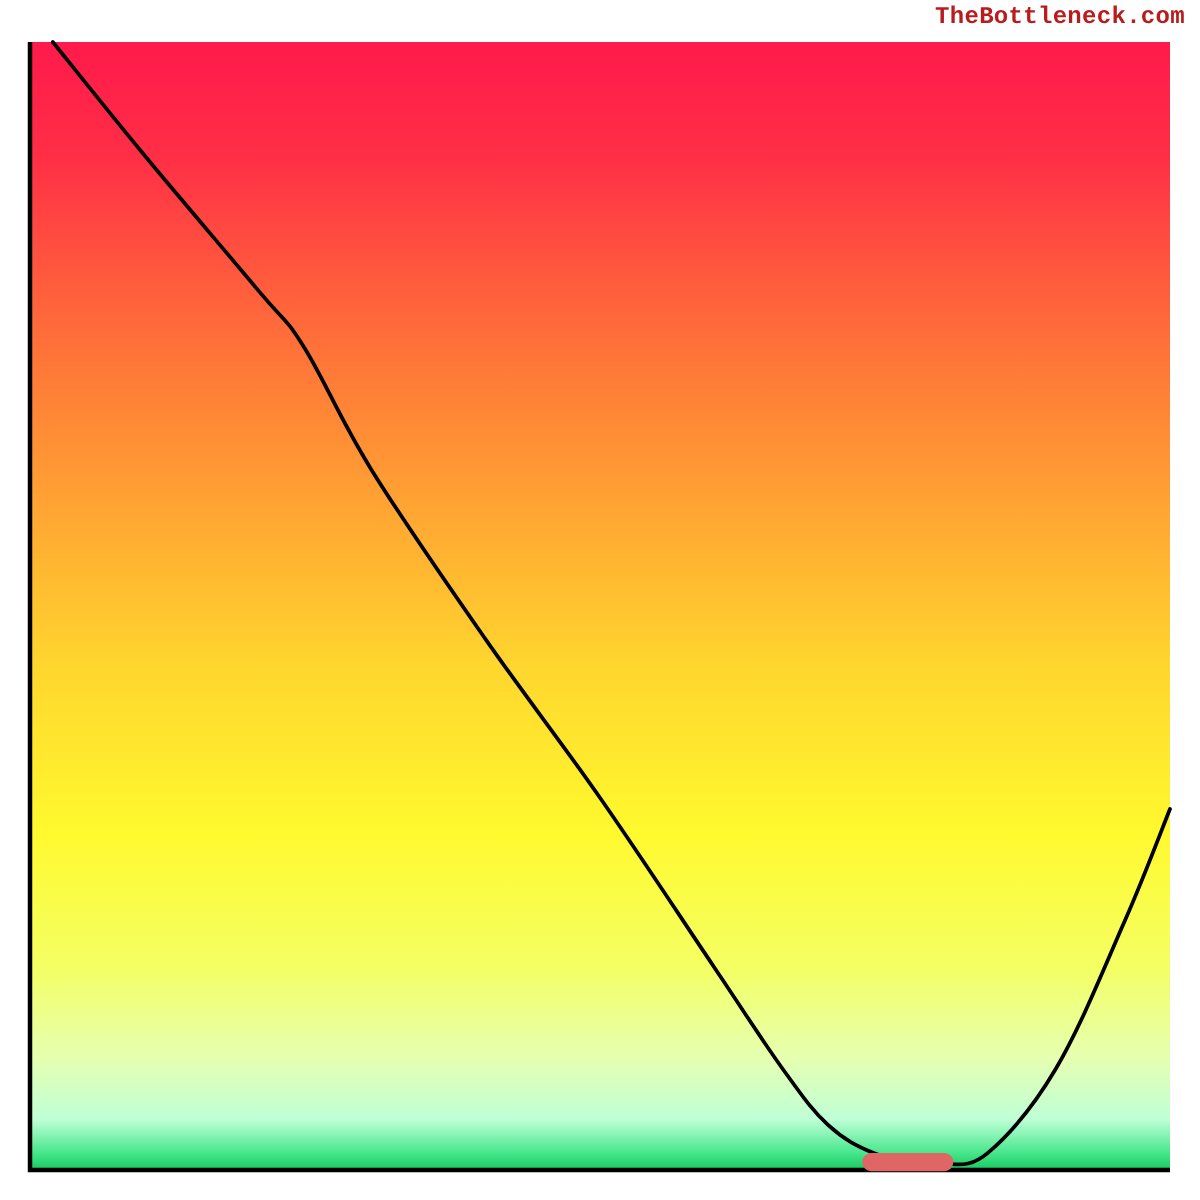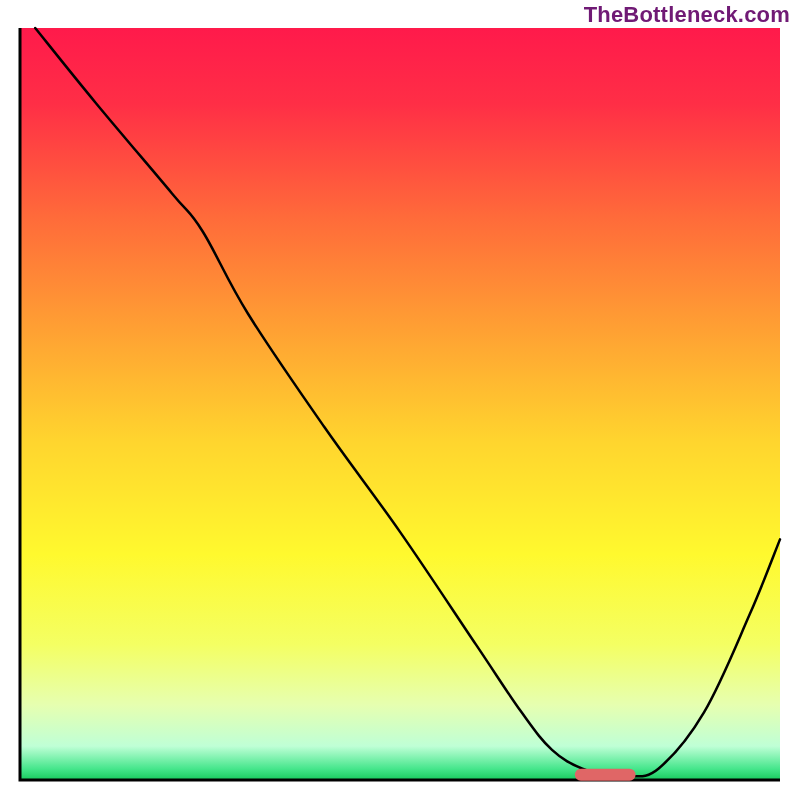--- a/index.html
+++ b/index.html
@@ -12,25 +12,26 @@
   }
   .chart-container {
     position: relative;
     width: 800px;
     height: 800px;
   }
   .watermark {
     position: absolute;
     top: 2px;
     right: 10px;
-    font-size: 22px;
+    font-size: 16px;
     font-weight: bold;
-    color: #701a75;
+    color: #b91c1c;
     letter-spacing: 0.2px;
     z-index: 10;
+    font-family: Liberation Mono, monospace;
   }
   svg {
     display: block;
   }
 </style>
 </head>
 <body>
 
 <div class="chart-container">
   <div class="watermark">TheBottleneck.com</div>

